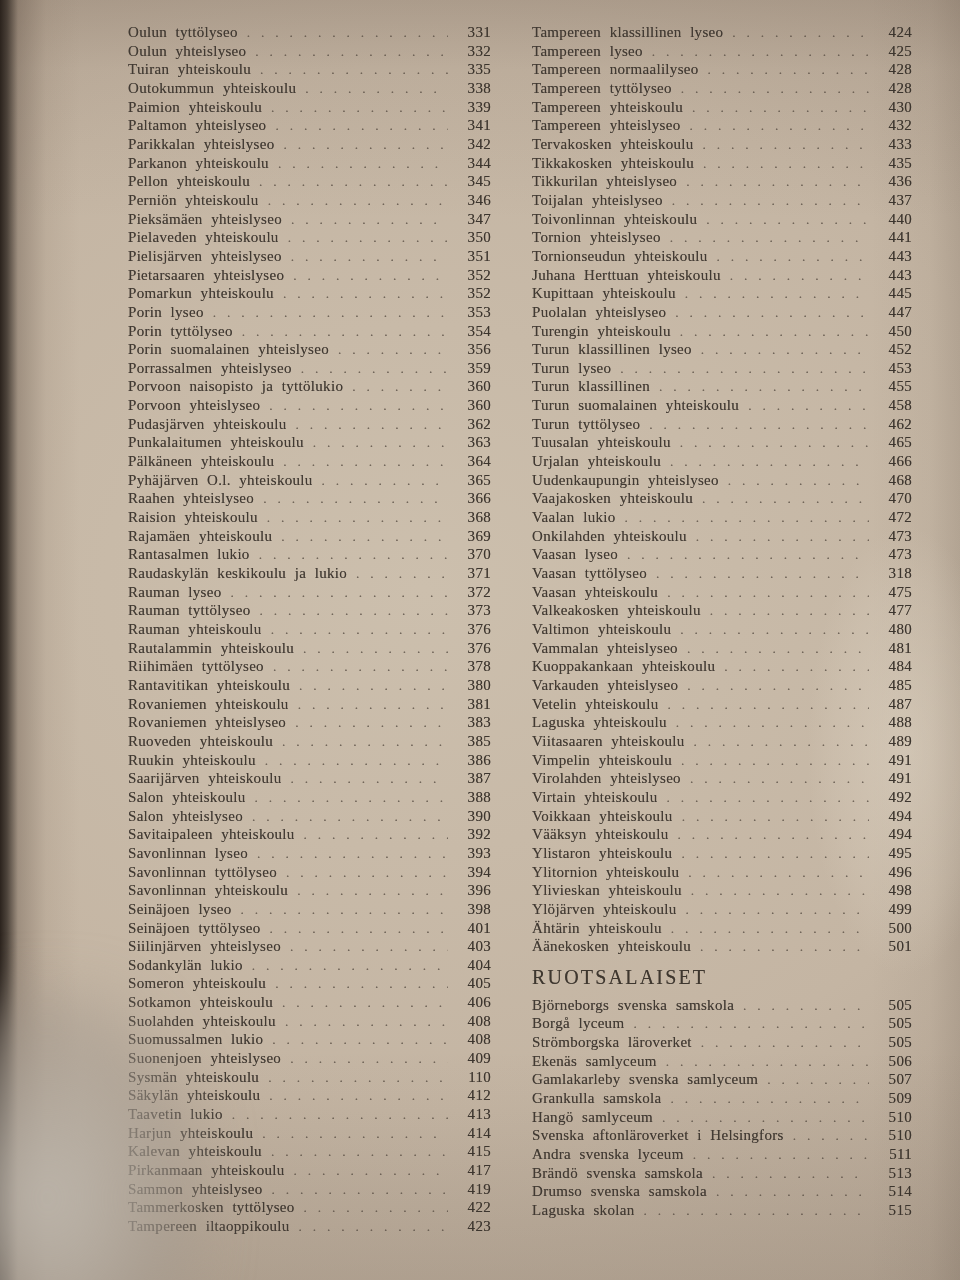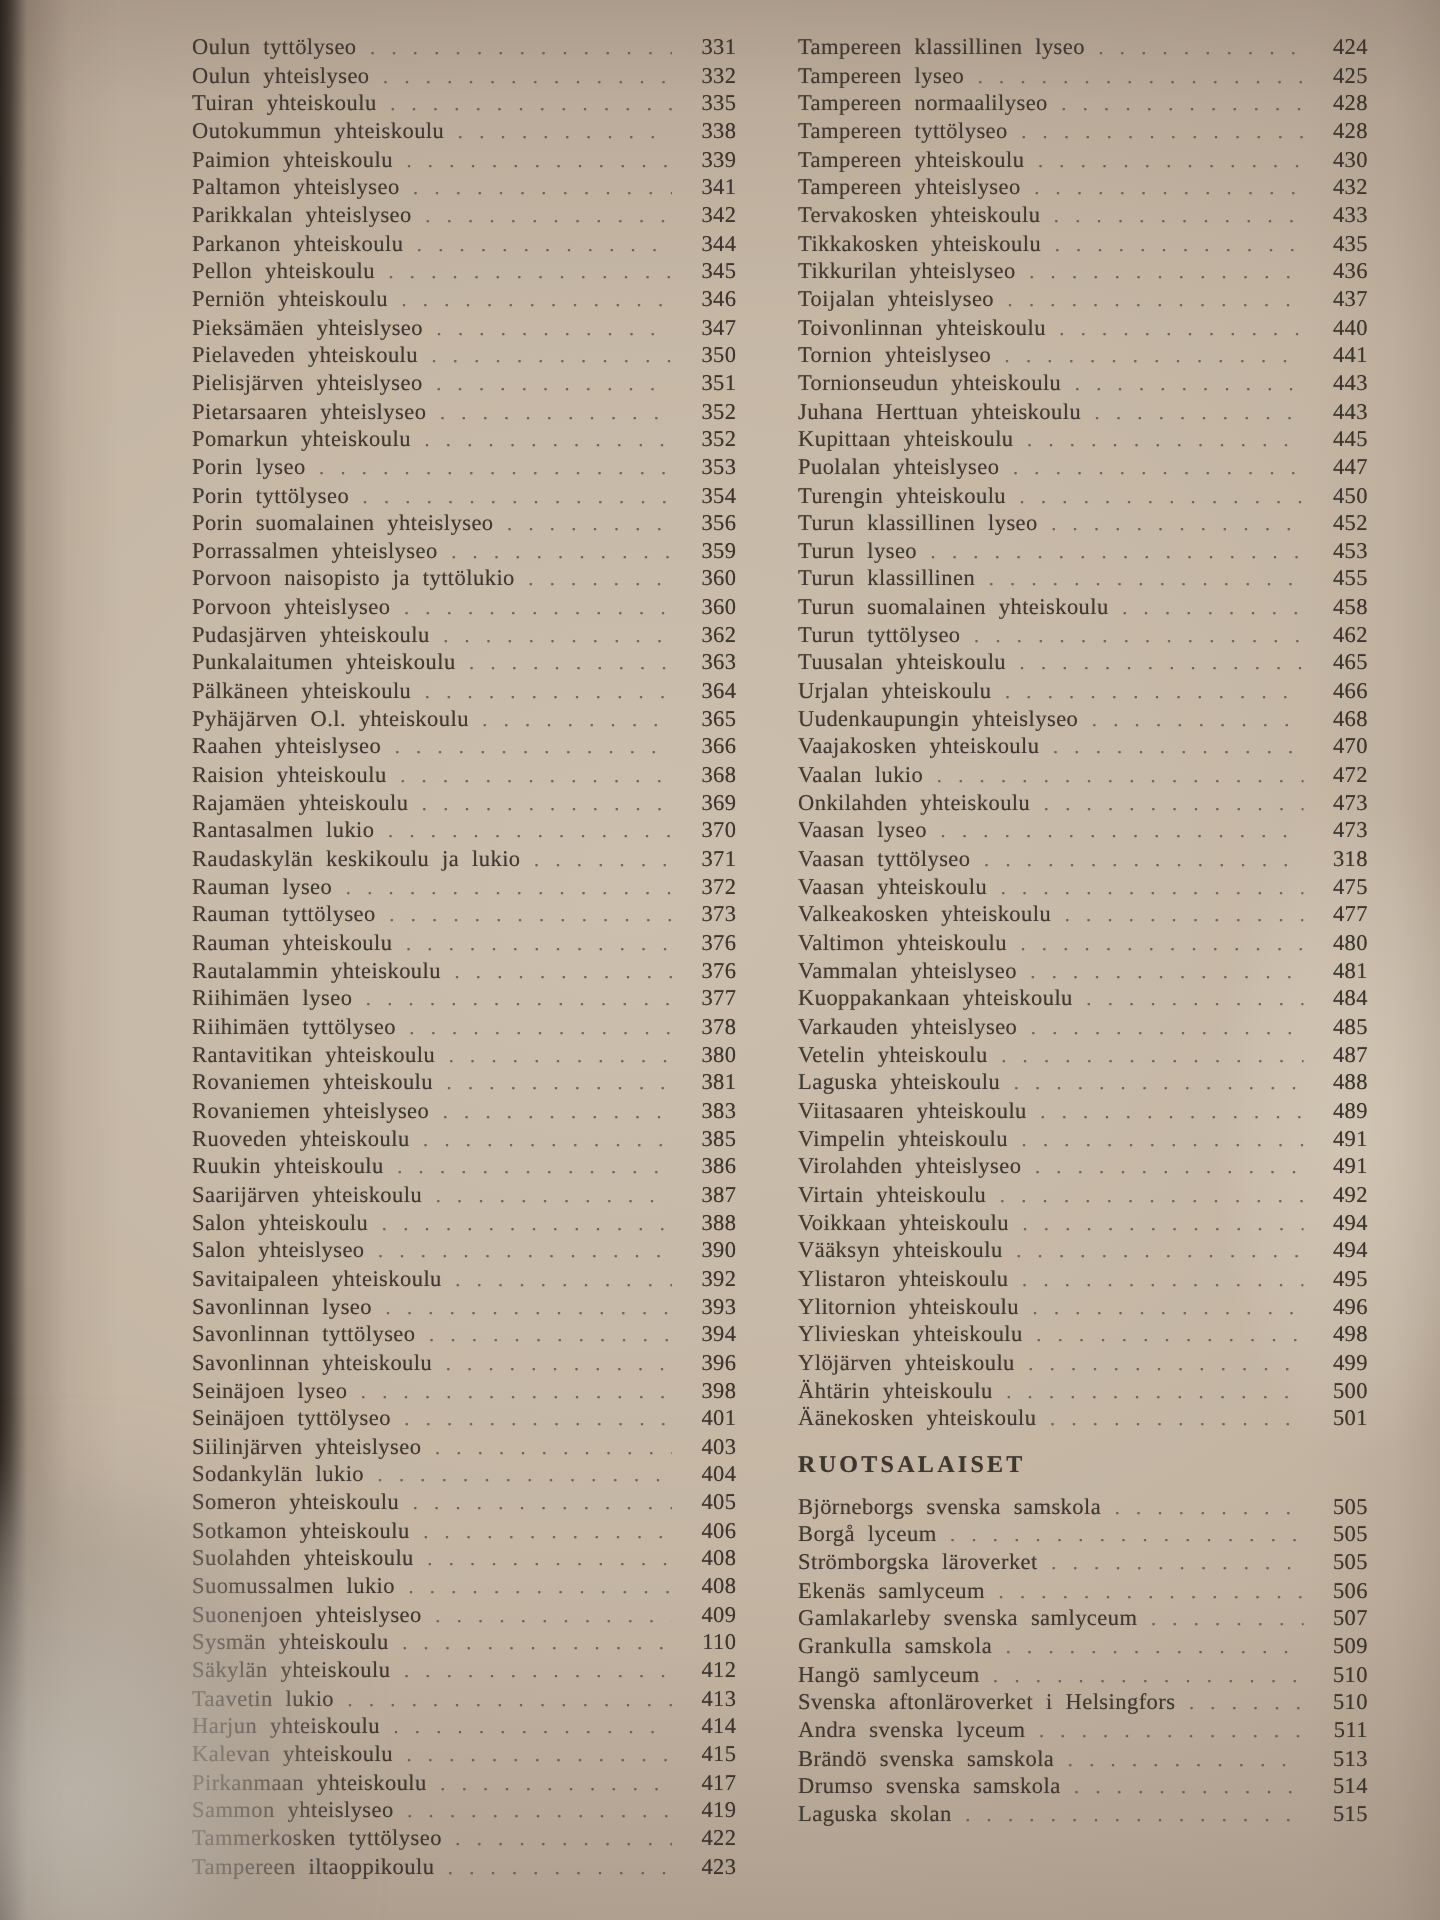--- a/index.html
+++ b/index.html
@@ -43,21 +43,21 @@
   .leader::after{
     content:". . . . . . . . . . . . . . . . . . . . . . . . . . . . . . . . . . . . . . . . . . . . . . . . . . . . . . . . . . . .";
     letter-spacing:1.5px;
   }
   .pnum{
     flex:0 0 auto;width:36px;text-align:right;
     color:#3c352e;font-size:15px;
   }
   .section-heading{
     margin:11px 0 9px 0;
-    font-size:16px;line-height:20px;font-weight:bold;
+    font-size:20px;line-height:20px;font-weight:normal;
     letter-spacing:2.2px;color:#3e372f;
     text-shadow:0 0 0.5px rgba(65,55,45,0.55);
   }
 </style>
 </head>
 <body>
 
 <div class="page">
 
   <div class="toc-col col-left">
@@ -260,25 +260,20 @@
           <span class="leader"></span>
           <span class="pnum">376</span>
         </li>
 
         <li>
           <span>Rautalammin yhteiskoulu</span>
           <span class="leader"></span>
           <span class="pnum">376</span>
         </li>
 
-        <li>
-          <span>Riihimäen lyseo</span>
-          <span class="leader"></span>
-          <span class="pnum">377</span>
-        </li>
 
         <li>
           <span>Riihimäen tyttölyseo</span>
           <span class="leader"></span>
           <span class="pnum">378</span>
         </li>
 
         <li>
           <span>Rantavitikan yhteiskoulu</span>
           <span class="leader"></span>

